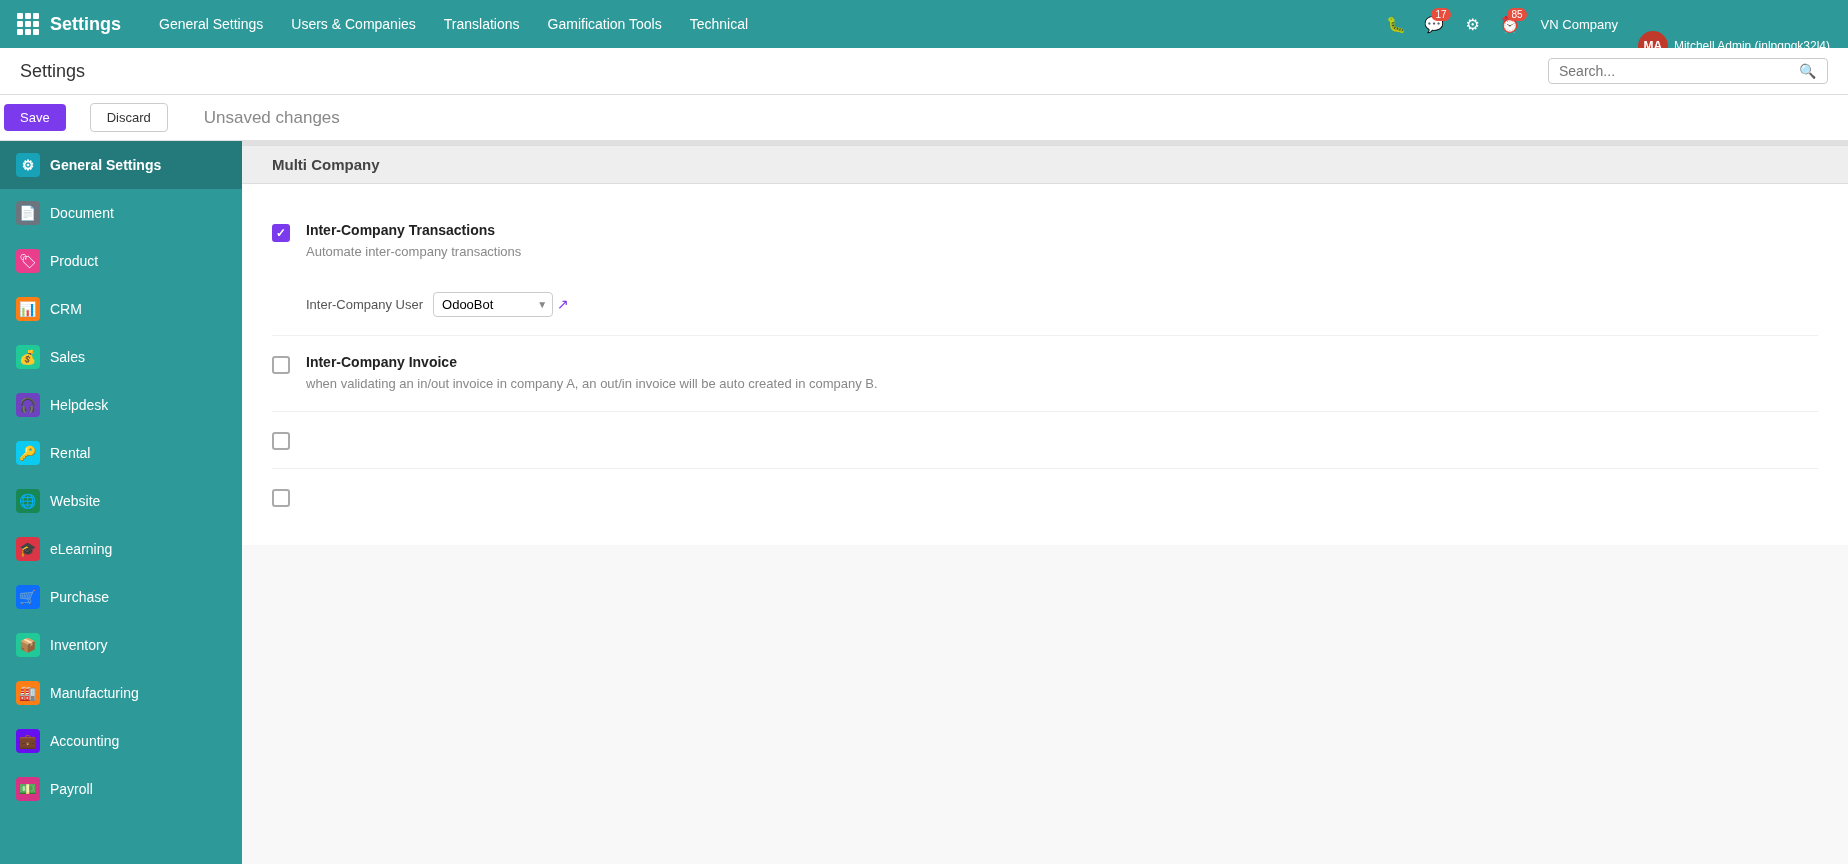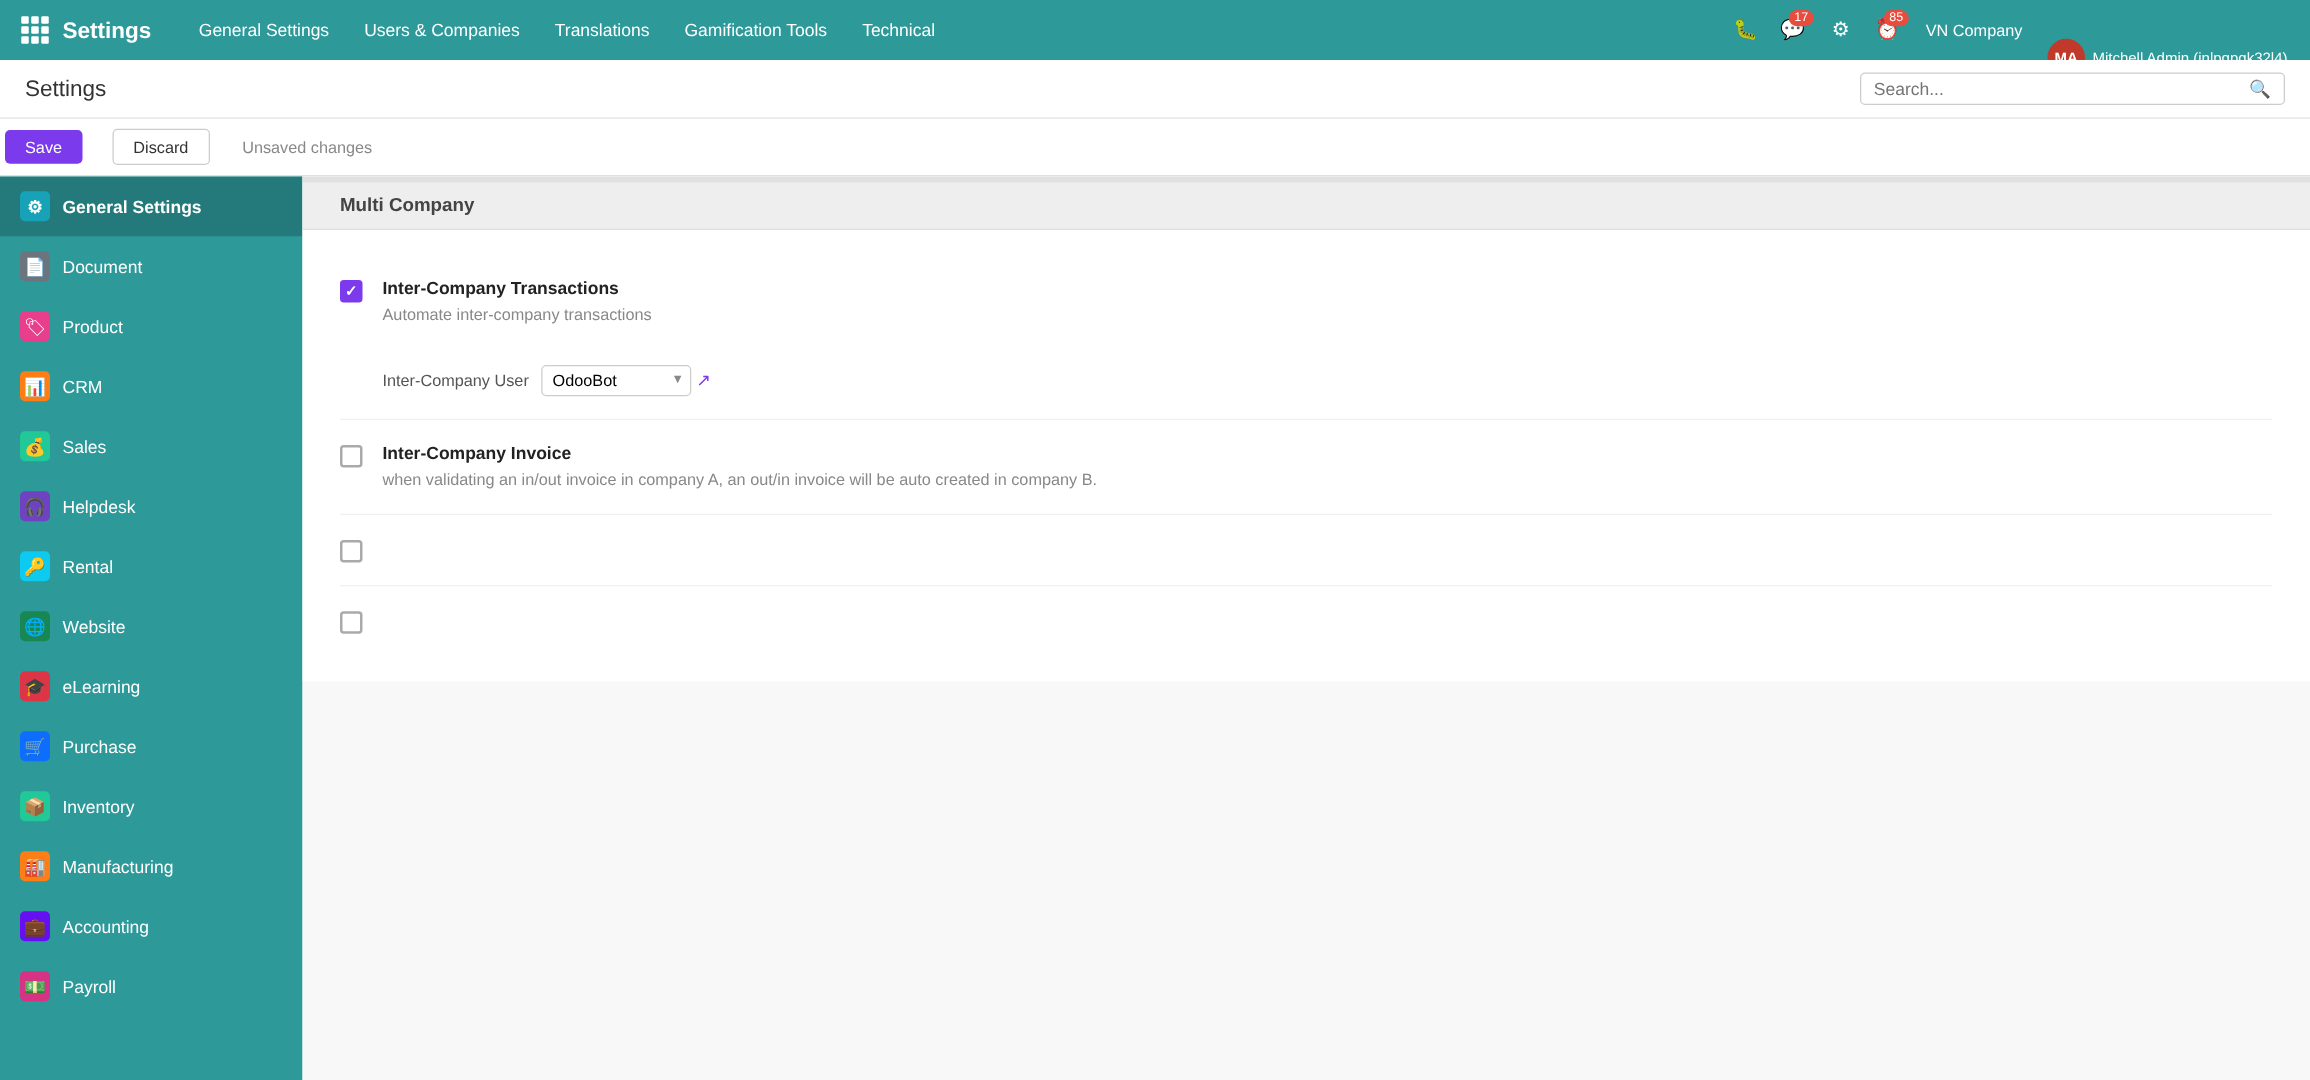--- a/index.html
+++ b/index.html
@@ -51,37 +51,37 @@
     .page-container {
       display: flex; flex-direction: column; height: calc(864px - 48px);
     }
 
     
     .page-header {
       background: white; padding: 10px 20px; display: flex; align-items: center; justify-content: space-between; border-bottom: 1px solid #ddd;
     }
     .page-title { font-size: 18px; font-weight: 500; }
     .search-bar {
-      display: flex; align-items: center; border: 1px solid #ccc; border-radius: 4px; background: white; padding: 4px 10px; width: 340px; margin-left: 34px;
+      display: flex; align-items: center; border: 1px solid #ccc; border-radius: 4px; background: white; padding: 4px 10px; width: 280px; margin-left: 34px;
     }
     .search-input {
       border: none; outline: none; font-size: 14px; flex: 1; background: transparent;
     }
 
     
     .toolbar {
       background: white; padding: 8px 4px; border-bottom: 1px solid #e0e0e0; display: flex; align-items: center; gap: 24px;
     }
     .btn-save {
       background: #7c3aed; color: white; border: none; border-radius: 4px; padding: 6px 16px; font-size: 13px; cursor: pointer; font-weight: 500;
     }
     .btn-discard {
       background: white; color: #333; border: 1px solid #ccc; border-radius: 4px; padding: 6px 16px; font-size: 13px; cursor: pointer;
     }
-    .unsaved-label { color: #888; font-size: 13px; margin-left: 2px; }
+    .unsaved-label { color: #888; font-size: 17px; margin-left: 12px; }
 
     
     .main-layout {
       display: flex; flex: 1; overflow: hidden;
     }
 
     
     .sidebar {
       width: 242px; background: #2d9999; overflow-y: auto; flex-shrink: 0;
     }

